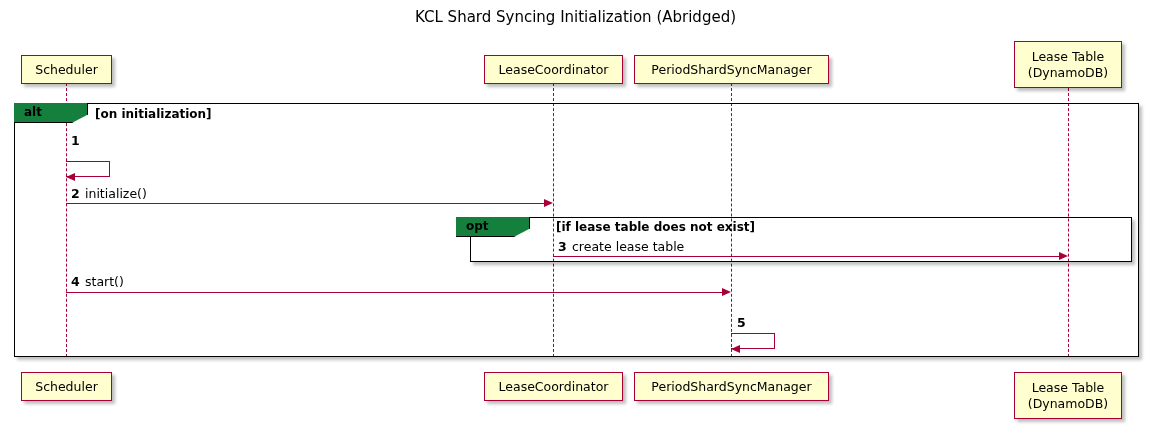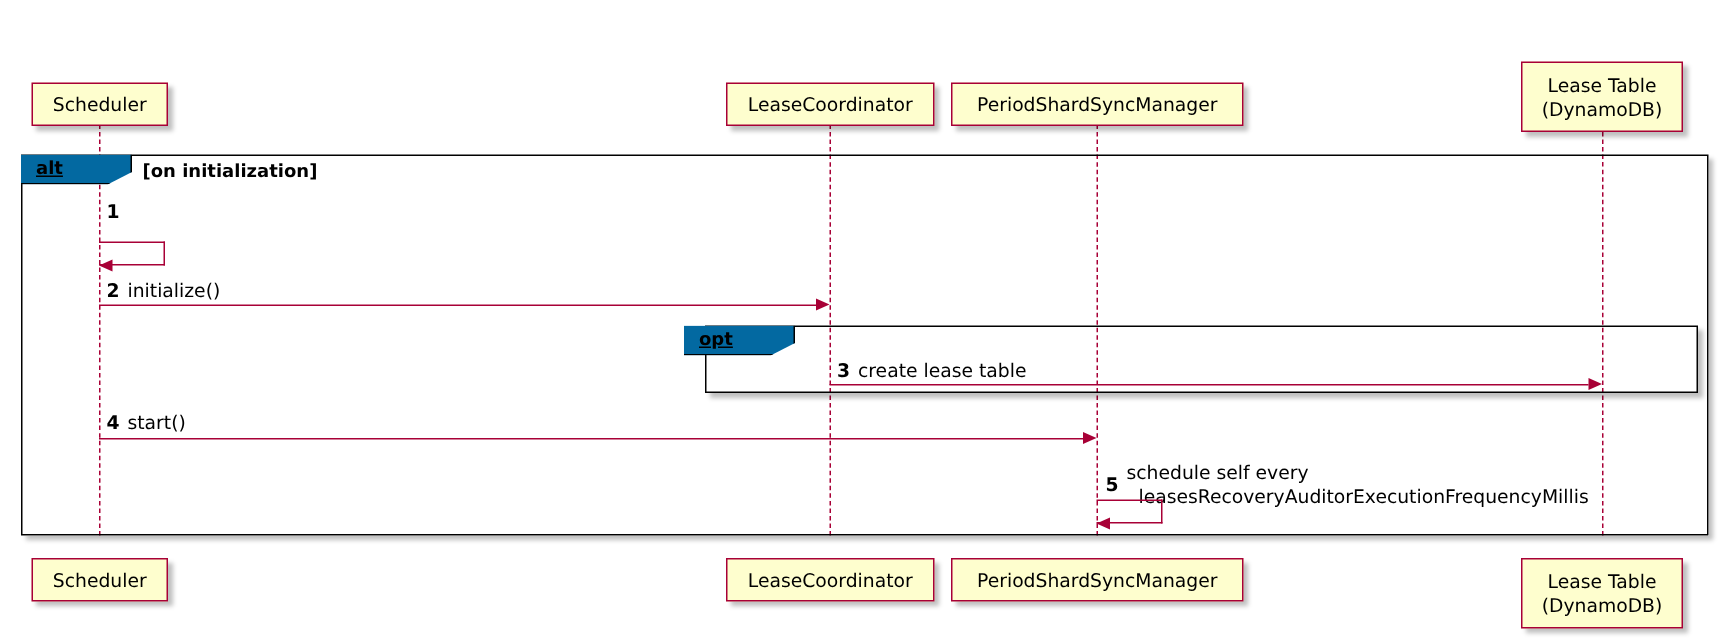--- a/index.html
+++ b/index.html
@@ -57,31 +57,30 @@
   .fragment {
     position: absolute;
     box-sizing: border-box;
     border: 1.5px solid #000000;
     background: transparent;
     box-shadow: 3px 3px 3px rgba(0,0,0,0.25);
   }
   .frag-label {
     position: absolute;
     box-sizing: border-box;
-    background: #0369a1;
+    background: #15803d;
     border-right: 1.5px solid #000000;
     border-bottom: 1.5px solid #000000;
     font-size: 12px;
     font-weight: bold;
     color: #000000;
     padding: 1px 0 0 10px;
     line-height: 16px;
     
     clip-path: polygon(0 0, 100% 0, 100% 58%, 78% 100%, 0 100%);
-    text-decoration: underline;
   }
   .frag-guard {
     position: absolute;
     font-size: 12px;
     font-weight: bold;
     color: #000000;
     white-space: nowrap;
   }
 
   
@@ -126,20 +125,21 @@
     border-right: 1.4px solid #A80036;
     border-bottom: 1.4px solid #A80036;
     border-left: none;
   }
 </style>
 </head>
 <body>
 
 <div id="diagram">
 
+  <div class="title">KCL Shard Syncing Initialization (Abridged)</div>
 
   <div class="lifeline" style="left:66px; top:83px; height:274px;"></div>
   <div class="lifeline" style="left:553px; top:83px; height:274px;"></div>
   <div class="lifeline" style="left:731px; top:83px; height:274px;"></div>
   <div class="lifeline" style="left:1068px; top:88px; height:269px;"></div>
 
   <div class="participant" style="left:21px; top:55px; width:91px; height:29px;">Scheduler</div>
 
   <div class="participant" style="left:484px; top:55px; width:139px; height:29px;">LeaseCoordinator</div>
 
@@ -156,34 +156,33 @@
   <div class="self-loop" style="left:66px; top:161px; width:44px; height:16px;"></div>
   <div class="msg-arrow left" style="left:66px; top:172.5px;"></div>
 
   <div class="msg-num" style="left:71px; top:186px;">2</div>
   <div class="msg-text" style="left:85px; top:186px;">initialize()</div>
   <div class="msg-line" style="left:66px; top:203px; width:478px;"></div>
   <div class="msg-arrow right" style="left:544px; top:198.5px;"></div>
 
   <div class="fragment" style="left:470px; top:217px; width:662px; height:45px;"></div>
   <div class="frag-label" style="left:456px; top:217px; width:74px; height:20px;">opt</div>
+  <div class="frag-guard" style="left:556px; top:220px;">[if lease table does not exist]</div>
 
   <div class="msg-num" style="left:558px; top:239px;">3</div>
   <div class="msg-text" style="left:572px; top:239px;">create lease table</div>
   <div class="msg-line" style="left:553px; top:256px; width:506px;"></div>
   <div class="msg-arrow right" style="left:1059px; top:251.5px;"></div>
 
   <div class="msg-num" style="left:71px; top:274px;">4</div>
   <div class="msg-text" style="left:85px; top:274px;">start()</div>
   <div class="msg-line" style="left:66px; top:292px; width:656px;"></div>
   <div class="msg-arrow right" style="left:722px; top:287.5px;"></div>
 
   <div class="msg-num" style="left:737px; top:315px;">5</div>
-  <div class="msg-text" style="left:751px; top:307px;">schedule self every
-  leasesRecoveryAuditorExecutionFrequencyMillis</div>
   <div class="self-loop" style="left:731px; top:333px; width:44px; height:16px;"></div>
   <div class="msg-arrow left" style="left:731px; top:344.5px;"></div>
 
   <div class="participant" style="left:21px; top:372px; width:91px; height:29px;">Scheduler</div>
 
   <div class="participant" style="left:484px; top:372px; width:139px; height:29px;">LeaseCoordinator</div>
 
   <div class="participant" style="left:634px; top:372px; width:195px; height:29px;">PeriodShardSyncManager</div>
 
   <div class="participant" style="left:1014px; top:372px; width:108px; height:47px;">Lease Table

